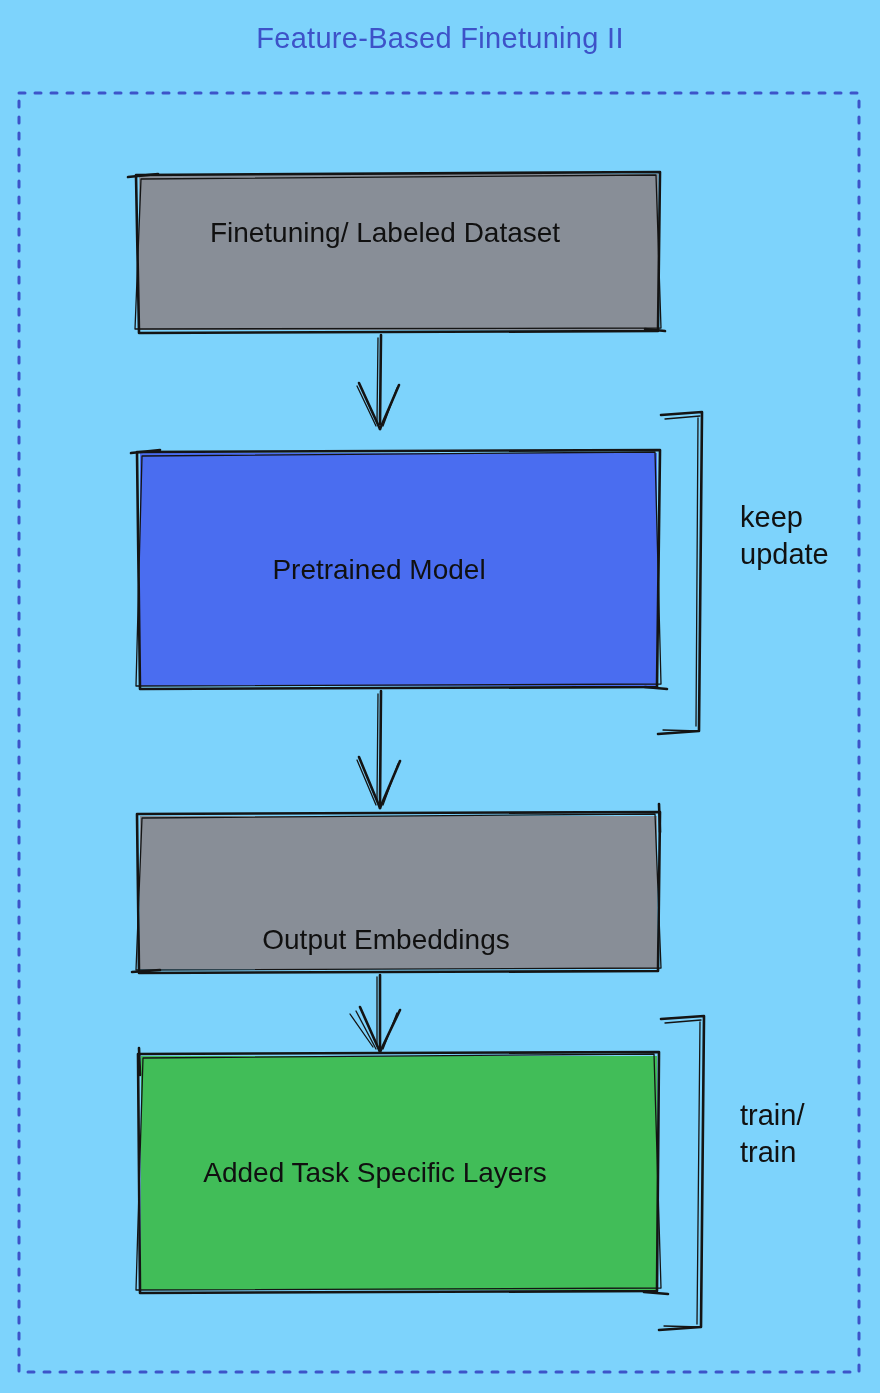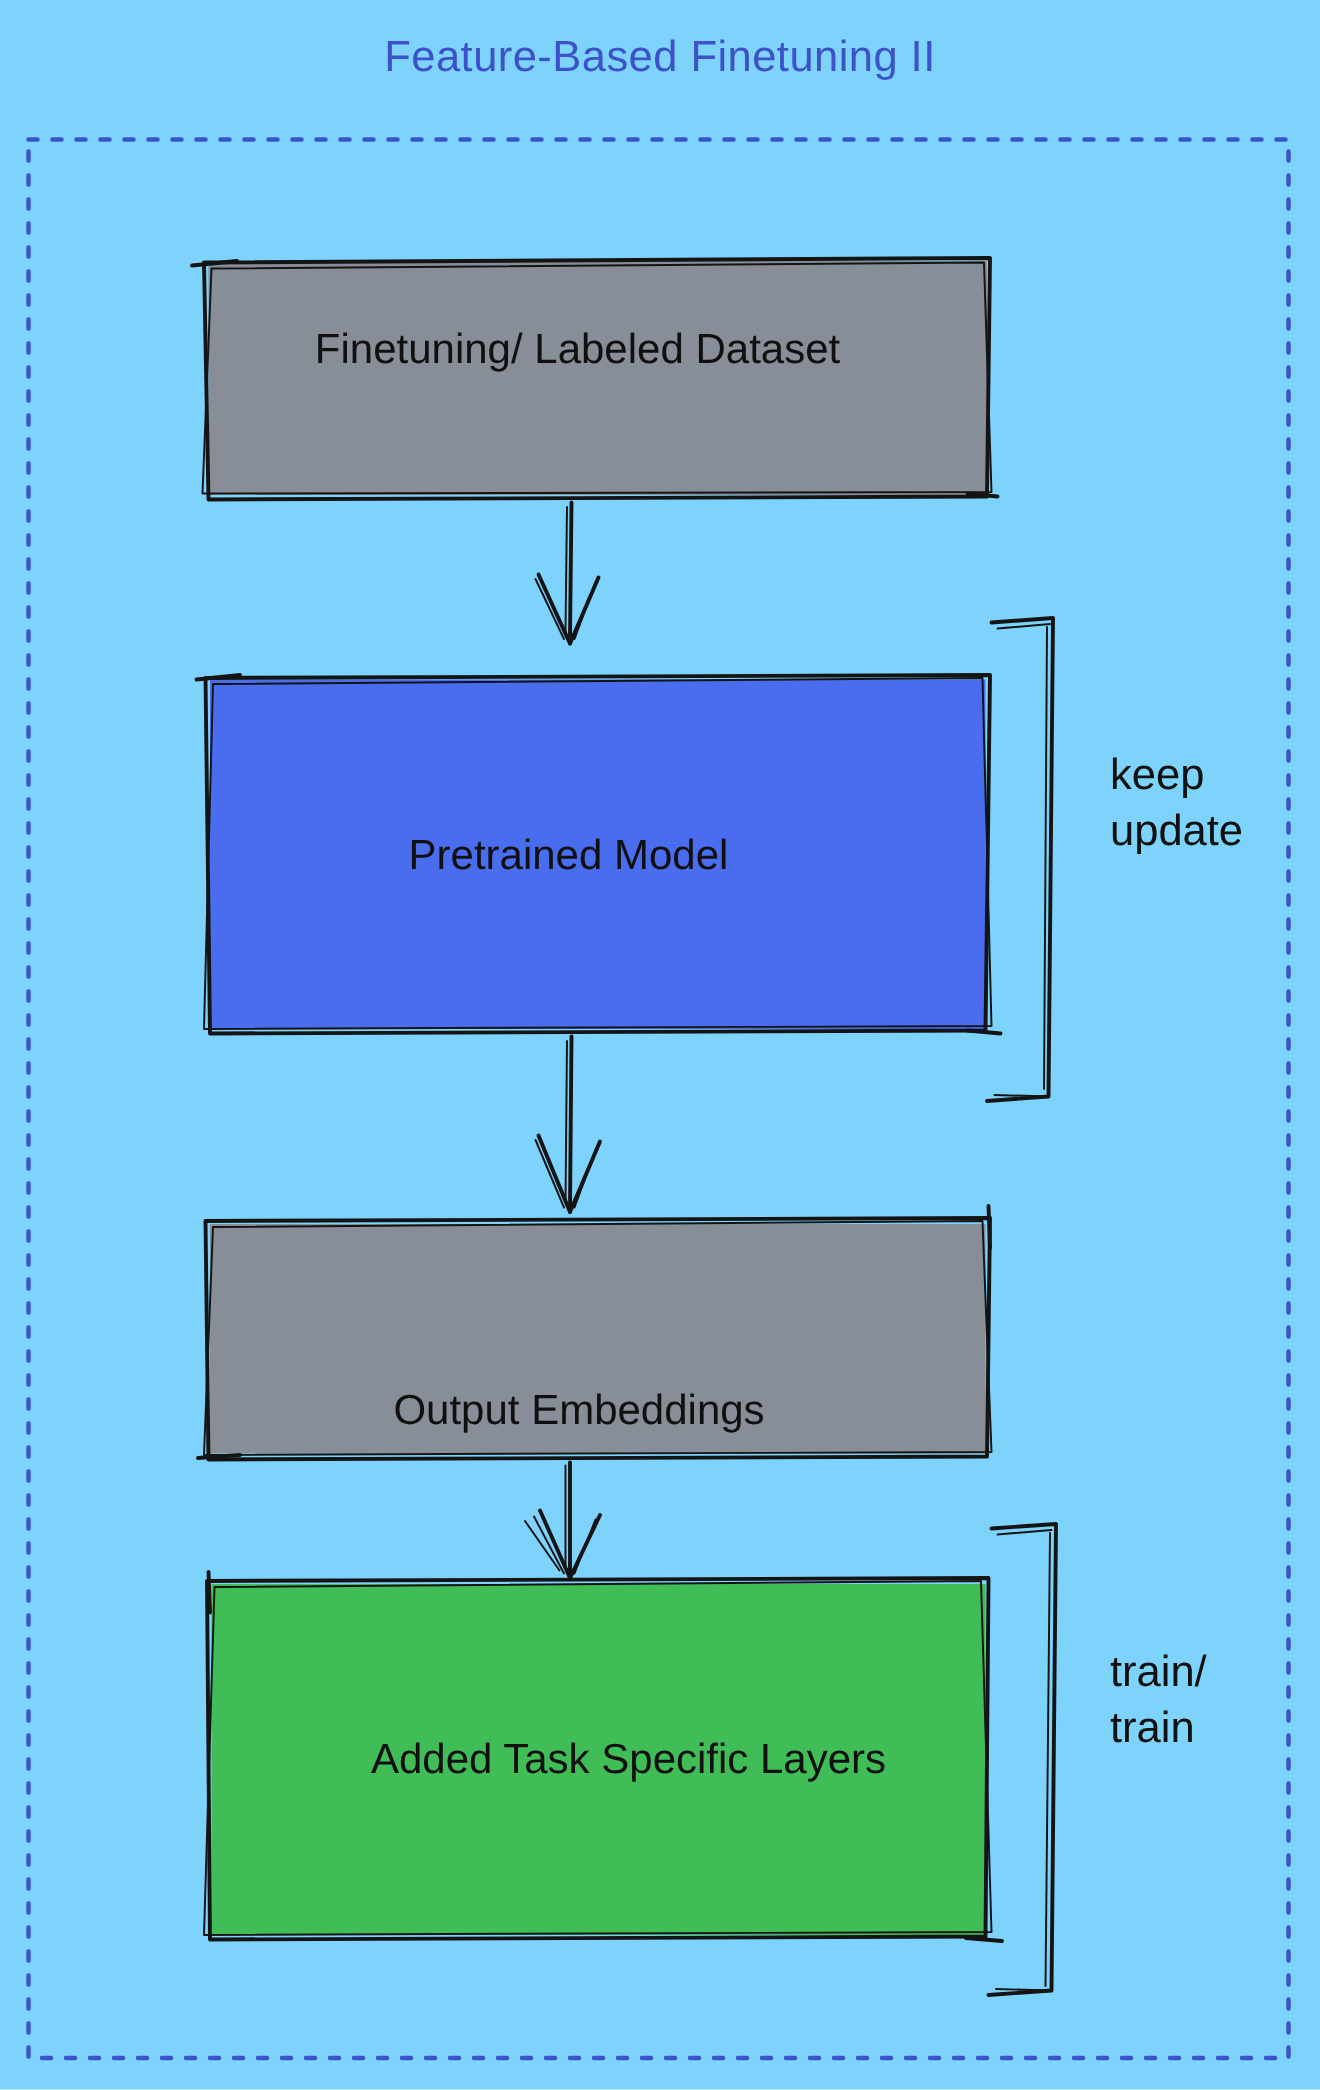--- a/index.html
+++ b/index.html
@@ -46,21 +46,21 @@
     align-items: center;
     justify-content: center;
     box-sizing: border-box;
     font-size: 28px;
     color: var(--label_black, #101010);
     white-space: nowrap;
   }
   .label-dataset    { left:138px; top:172px;  width:522px; height:160px; padding: 0 28px 38px 0; }
   .label-pretrained { left:138px; top:450px;  width:522px; height:240px; padding-right: 40px; }
   .label-embeddings { left:138px; top:860px;  width:522px; height:160px; padding-right: 26px; }
-  .label-tasklayers { left:138px; top:1052px; width:522px; height:242px; padding-right: 48px; margin-left: 44px; }
+  .label-tasklayers { left:138px; top:1052px; width:522px; height:242px; padding-right: 48px; }
   .annotation {
     position: absolute;
     font-size: 29px;
     line-height: 37px;
     color: #111111;
     white-space: nowrap;
   }
   .annot-frozen { left: 740px; top: 499px; }
   .annot-train  { left: 740px; top: 1097px; }
 </style>

